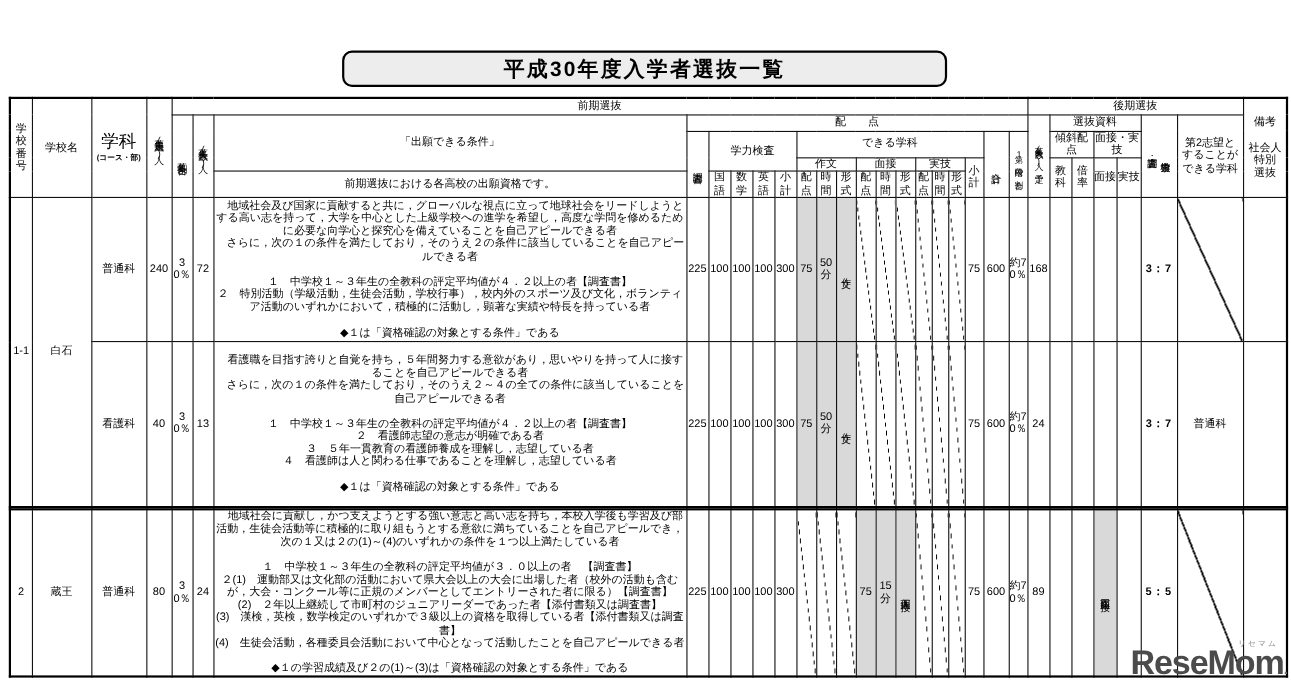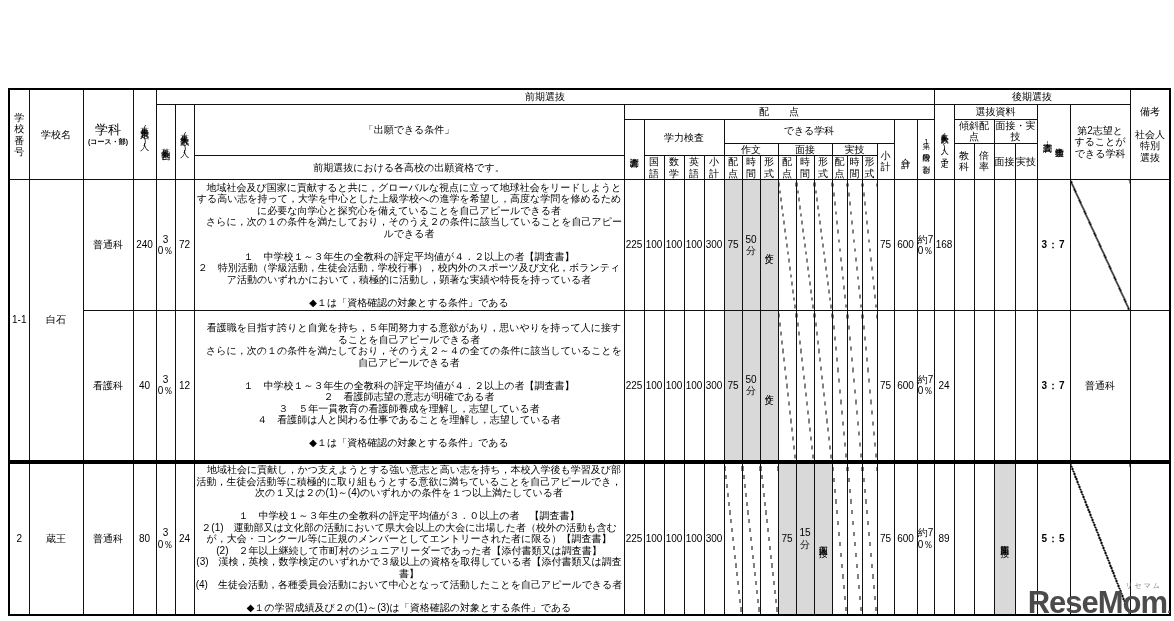--- a/index.html
+++ b/index.html
@@ -10,21 +10,21 @@
     font-size:19px;font-weight:bold;letter-spacing:2px;}
   table.grid{position:absolute;left:8px;border-collapse:collapse;table-layout:fixed;width:1161px;
     border:2px solid #000;background:#fff;}
   table.grid td{border:1px solid #111;padding:0;text-align:center;vertical-align:middle;
     font-size:10px;line-height:1.15;overflow:hidden;}
   .t1{top:88px;} .t2{top:462px;}
   tr.h1{height:15px} tr.h2{height:15px} tr.h3{height:19px} tr.h4{height:10px} tr.h5{height:17px}
   tr.d1{height:131px} tr.d2{height:150px} tr.d3{height:145px}
   .b{font-weight:normal}
   .f7{font-size:7.5px} .f8{font-size:8px} .f9{font-size:9px} .f10{font-size:10px}
-  .f11{font-size:13px} .f12{font-size:12px}
+  .f11{font-size:16px} .f12{font-size:12px}
   .pre{white-space:pre-line}
   .wrap{word-break:break-all}
   .cond{text-align:left;vertical-align:top;padding:4px 6px 0 6px;font-size:10px;
     line-height:11.9px;white-space:pre-line;letter-spacing:0;}
   .gy{background:#d9d9d9}
   .slash{background-image:linear-gradient(to right top,transparent 49.3%,#000 49.3%,#000 50.7%,transparent 50.7%);}
   .v{writing-mode:vertical-rl;text-orientation:upright;display:inline-block;line-height:1.15;letter-spacing:1px;}
   .v2{writing-mode:vertical-lr;text-orientation:upright;display:inline-block;white-space:pre-line;
     line-height:12px;font-size:9px;letter-spacing:0;}
   .ratio{font-size:12px;font-weight:bold;letter-spacing:1px;}
@@ -32,20 +32,23 @@
   .logo{position:absolute;right:4px;bottom:3px;z-index:5;color:#4b4b4b;font-weight:bold;
     font-size:31px;letter-spacing:-1px;line-height:1;}
   .logo .ruby{position:absolute;top:-5px;right:8px;font-size:7px;letter-spacing:2px;color:#8a8a8a;font-weight:normal;}
   .logo .dot{font-size:14px;color:#6a6a6a;}
 </style>
 </head>
 <body>
 
 <div class="page">
 
+  <div class="title-box">
+    <span>平成30年度入学者選抜一覧</span>
+  </div>
 
   <table class="grid t1">
     <colgroup>
       <col style="width:20px">
         <col style="width:54px">
         <col style="width:50px">
         <col style="width:23px">
       <col style="width:19px">
         <col style="width:19px">
         <col style="width:430px">
@@ -180,21 +183,21 @@
         <td></td>
         <td class="ratio">3：7</td>
         <td class="slash"></td>
         <td></td>
       </tr>
 
       <tr class="d2">
         <td class="f10">看護科</td>
         <td class="f10">40</td>
         <td class="f10 wrap">30％</td>
-        <td class="f10">12</td>
+        <td class="f10">13</td>
         <td class="cond">　看護職を目指す誇りと自覚を持ち，５年間努力する意欲があり，思いやりを持って人に接することを自己アピールできる者
 　さらに，次の１の条件を満たしており，そのうえ２～４の全ての条件に該当していることを自己アピールできる者
 
 １　中学校１～３年生の全教科の評定平均値が４．２以上の者【調査書】
 ２　看護師志望の意志が明確である者
 ３　５年一貫教育の看護師養成を理解し，志望している者
 ４　看護師は人と関わる仕事であることを理解し，志望している者
 
 ◆１は「資格確認の対象とする条件」である</td>
         <td>225</td>

